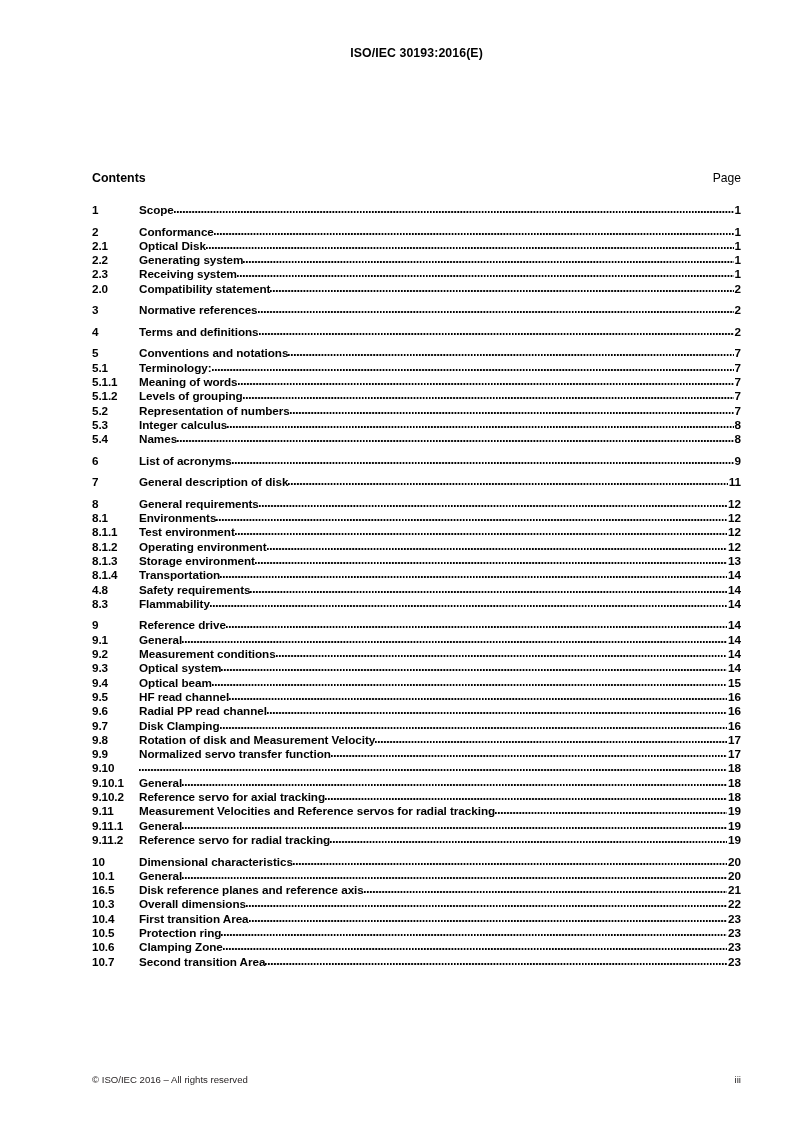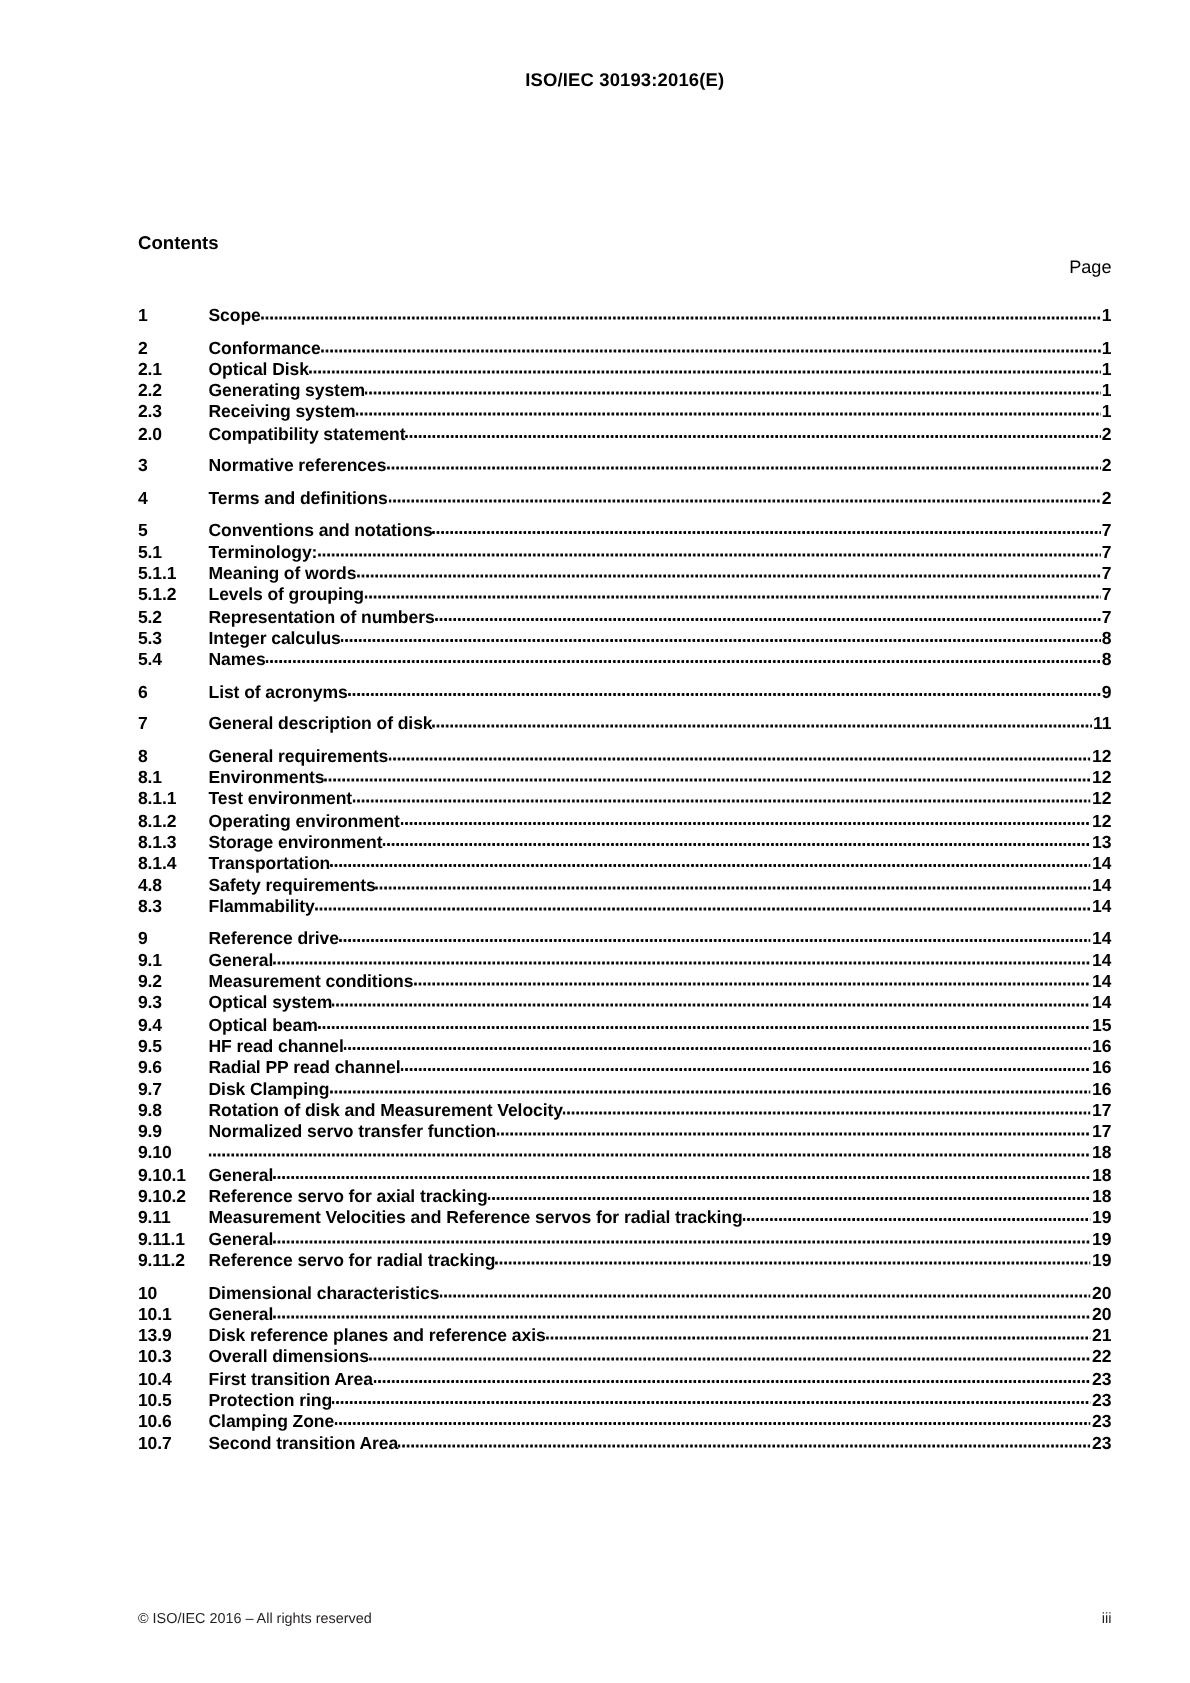--- a/index.html
+++ b/index.html
@@ -33,38 +33,37 @@
     text-align: center;
     font-size: 12.3px;
     font-weight: bold;
     letter-spacing: 0.1px;
   }
 
   
   .toc-head {
     position: absolute;
     left: 92px;
-    top: 155px;
+    top: 171px;
     width: 649px;
     height: 16px;
   }
   .toc-head .contents-label {
     position: absolute;
     left: 0;
     top: 0;
     font-size: 12.4px;
     font-weight: bold;
   }
   .toc-head .page-label {
     position: absolute;
     right: 0;
     top: 0;
     font-size: 12.1px;
     font-weight: normal;
-    margin-top: 16px;
   }
 
   
   .toc {
     position: absolute;
     left: 92px;
     top: 203px;
     width: 649px;
   }
 
@@ -407,21 +406,21 @@
         <span class="toc-leader"></span>
         <span class="toc-page">20</span>
       </div>
       <div class="toc-row">
         <span class="toc-num">10.1</span>
         <span class="toc-title">General</span>
         <span class="toc-leader"></span>
         <span class="toc-page">20</span>
       </div>
       <div class="toc-row">
-        <span class="toc-num">13.9</span>
+        <span class="toc-num">16.5</span>
         <span class="toc-title">Disk reference planes and reference axis</span>
         <span class="toc-leader"></span>
         <span class="toc-page">21</span>
       </div>
       <div class="toc-row">
         <span class="toc-num">10.3</span>
         <span class="toc-title">Overall dimensions</span>
         <span class="toc-leader"></span>
         <span class="toc-page">22</span>
       </div>

